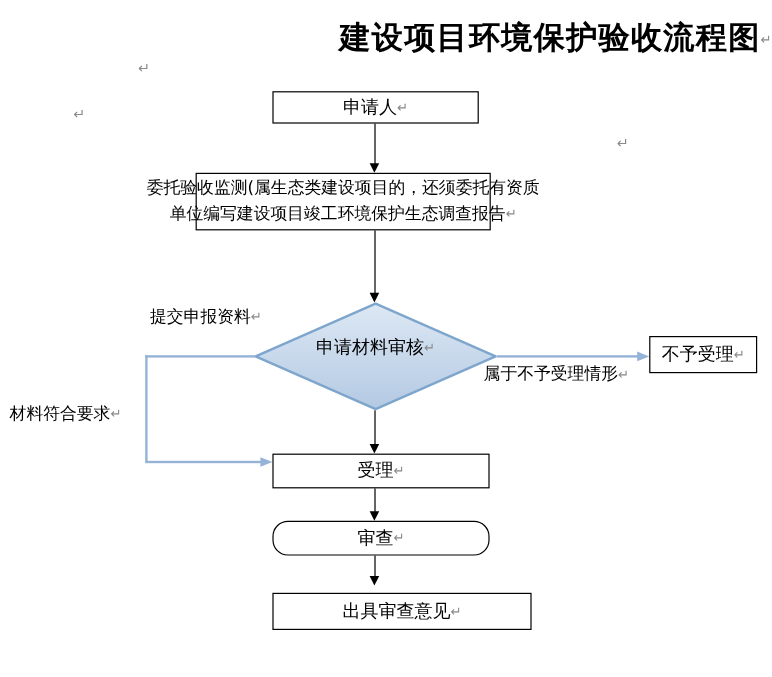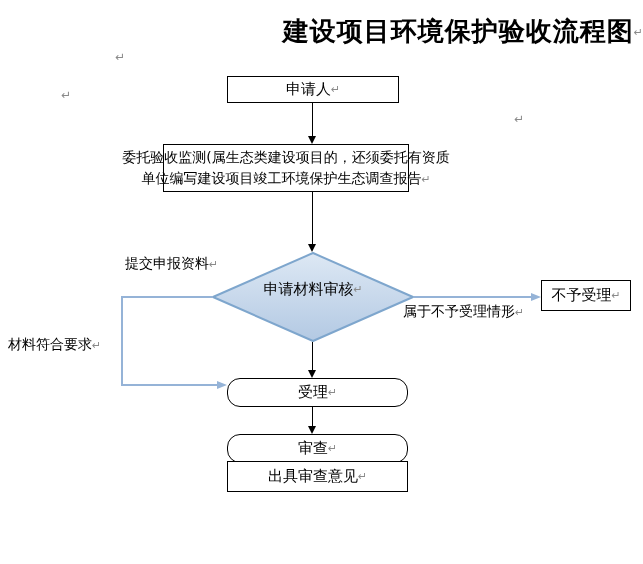--- a/index.html
+++ b/index.html
@@ -155,34 +155,34 @@
 
   <div class="blue-line-h" style="left:121px; top:296px; width:92px;"></div>
   <div class="blue-line-v" style="left:121px; top:296px; height:89px;"></div>
   <div class="blue-line-h" style="left:121px; top:384px; width:97px;"></div>
   <div class="blue-arrow-right" style="left:217px; top:381px;"></div>
   <div class="edge-label" style="left:8px; top:336px;"><span>材料符合要求</span><span class="pilcrow">↵</span></div>
 
   <div class="vline" style="left:312px; top:342px; height:29px;"></div>
   <div class="arrow-down" style="left:308px; top:370px;"></div>
 
-  <div class="node" style="left:227px; top:378px; width:181px; height:29px;border-radius:13px;">
+  <div class="node" style="left:227px; top:378px; width:181px; height:29px;">
     <span>受理</span>
       <span class="pilcrow">↵</span>
   </div>
 
   <div class="vline" style="left:312px; top:407px; height:20px;"></div>
   <div class="arrow-down" style="left:308px; top:426px;"></div>
 
   <div class="node" style="left:227px; top:434px; width:181px; height:29px;border-radius:13px;">
     <span>审查</span>
       <span class="pilcrow">↵</span>
   </div>
 
   <div class="vline" style="left:312px; top:463px; height:18px;"></div>
   <div class="arrow-down" style="left:308px; top:480px;"></div>
 
-  <div class="node" style="left:227px; top:461px; width:181px; height:31px;">
+  <div class="node" style="left:227px; top:494px; width:216px; height:31px;">
     <span>出具审查意见</span>
       <span class="pilcrow">↵</span>
   </div>
 
 </div>
 
 </body></html>

